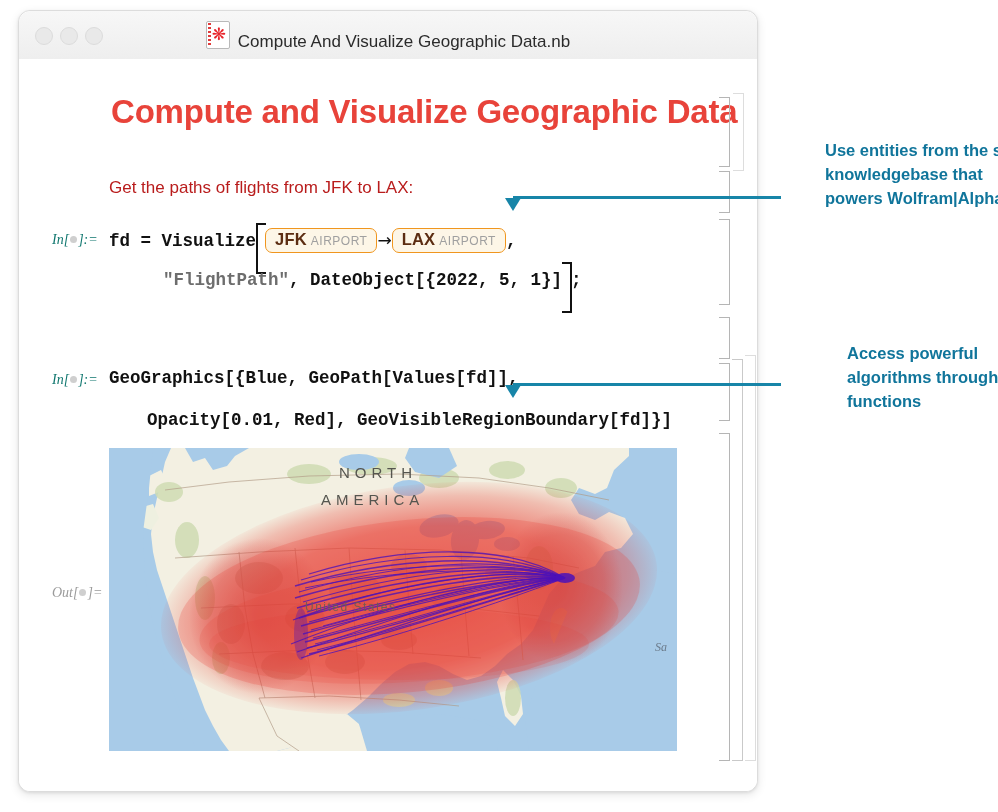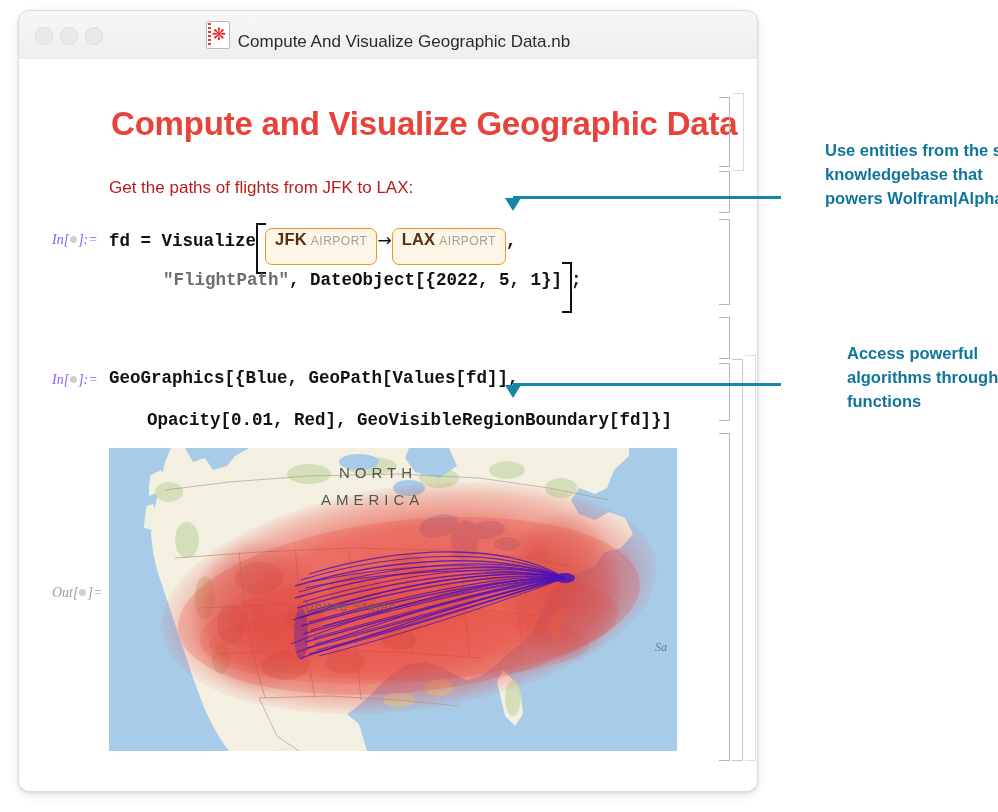--- a/index.html
+++ b/index.html
@@ -55,35 +55,35 @@
 
   #nb-body{
     position:absolute;left:0;right:0;top:48px;bottom:0;
     background:#ffffff;
   }
 
   
   #content{position:absolute;left:0;top:0;right:0;bottom:0;}
 
   .h1{
-    position:absolute;left:92px;top:46px;
+    position:absolute;left:92px;top:34px;
     font-size:33px;font-weight:bold;color:#e8433a;letter-spacing:-0.2px;
     white-space:nowrap;
   }
   .textcell{
     position:absolute;left:90px;
     font-size:17px;color:#b91c1c;white-space:nowrap;
   }
   .t1{top:119px;}
   .t2{top:265px;}
 
   .inlabel{
     position:absolute;left:33px;
     font-family:"Liberation Serif", serif;
-    font-style:italic;font-size:14px;color:#8b5cf6;white-space:nowrap;
+    font-style:italic;font-size:14px;color:#0f766e;white-space:nowrap;
   }
   .inlabel .dot{
     display:inline-block;width:7px;height:7px;border-radius:50%;
     background:#cfcfcf;vertical-align:1px;margin:0 1px;
   }
   .in1{top:173px;}
   .in2{top:313px;}
   .outlabel{
     position:absolute;left:33px;top:526px;
     font-family:"Liberation Serif", serif;
@@ -117,21 +117,21 @@
   .bigbr.close::before{
     border:2px solid #111;border-left:none;
   }
 
   
   .entity{
     display:inline-block;
     border:1.6px solid #f0961e;
     background:#fdf6e7;
     border-radius:7px;
-    padding:1px 9px 14px 9px;
+    padding:1px 9px 2px 9px;
     vertical-align:1px;
     line-height:1.15;
   }
   .entity .ename{
     font-family:"Liberation Sans", sans-serif;
     font-weight:bold;font-size:16.5px;color:#5c2d12;letter-spacing:0.2px;
   }
   .entity .etype{
     font-family:"Liberation Sans", sans-serif;
     font-weight:normal;font-size:12px;color:#a0a0a0;letter-spacing:0.5px;

